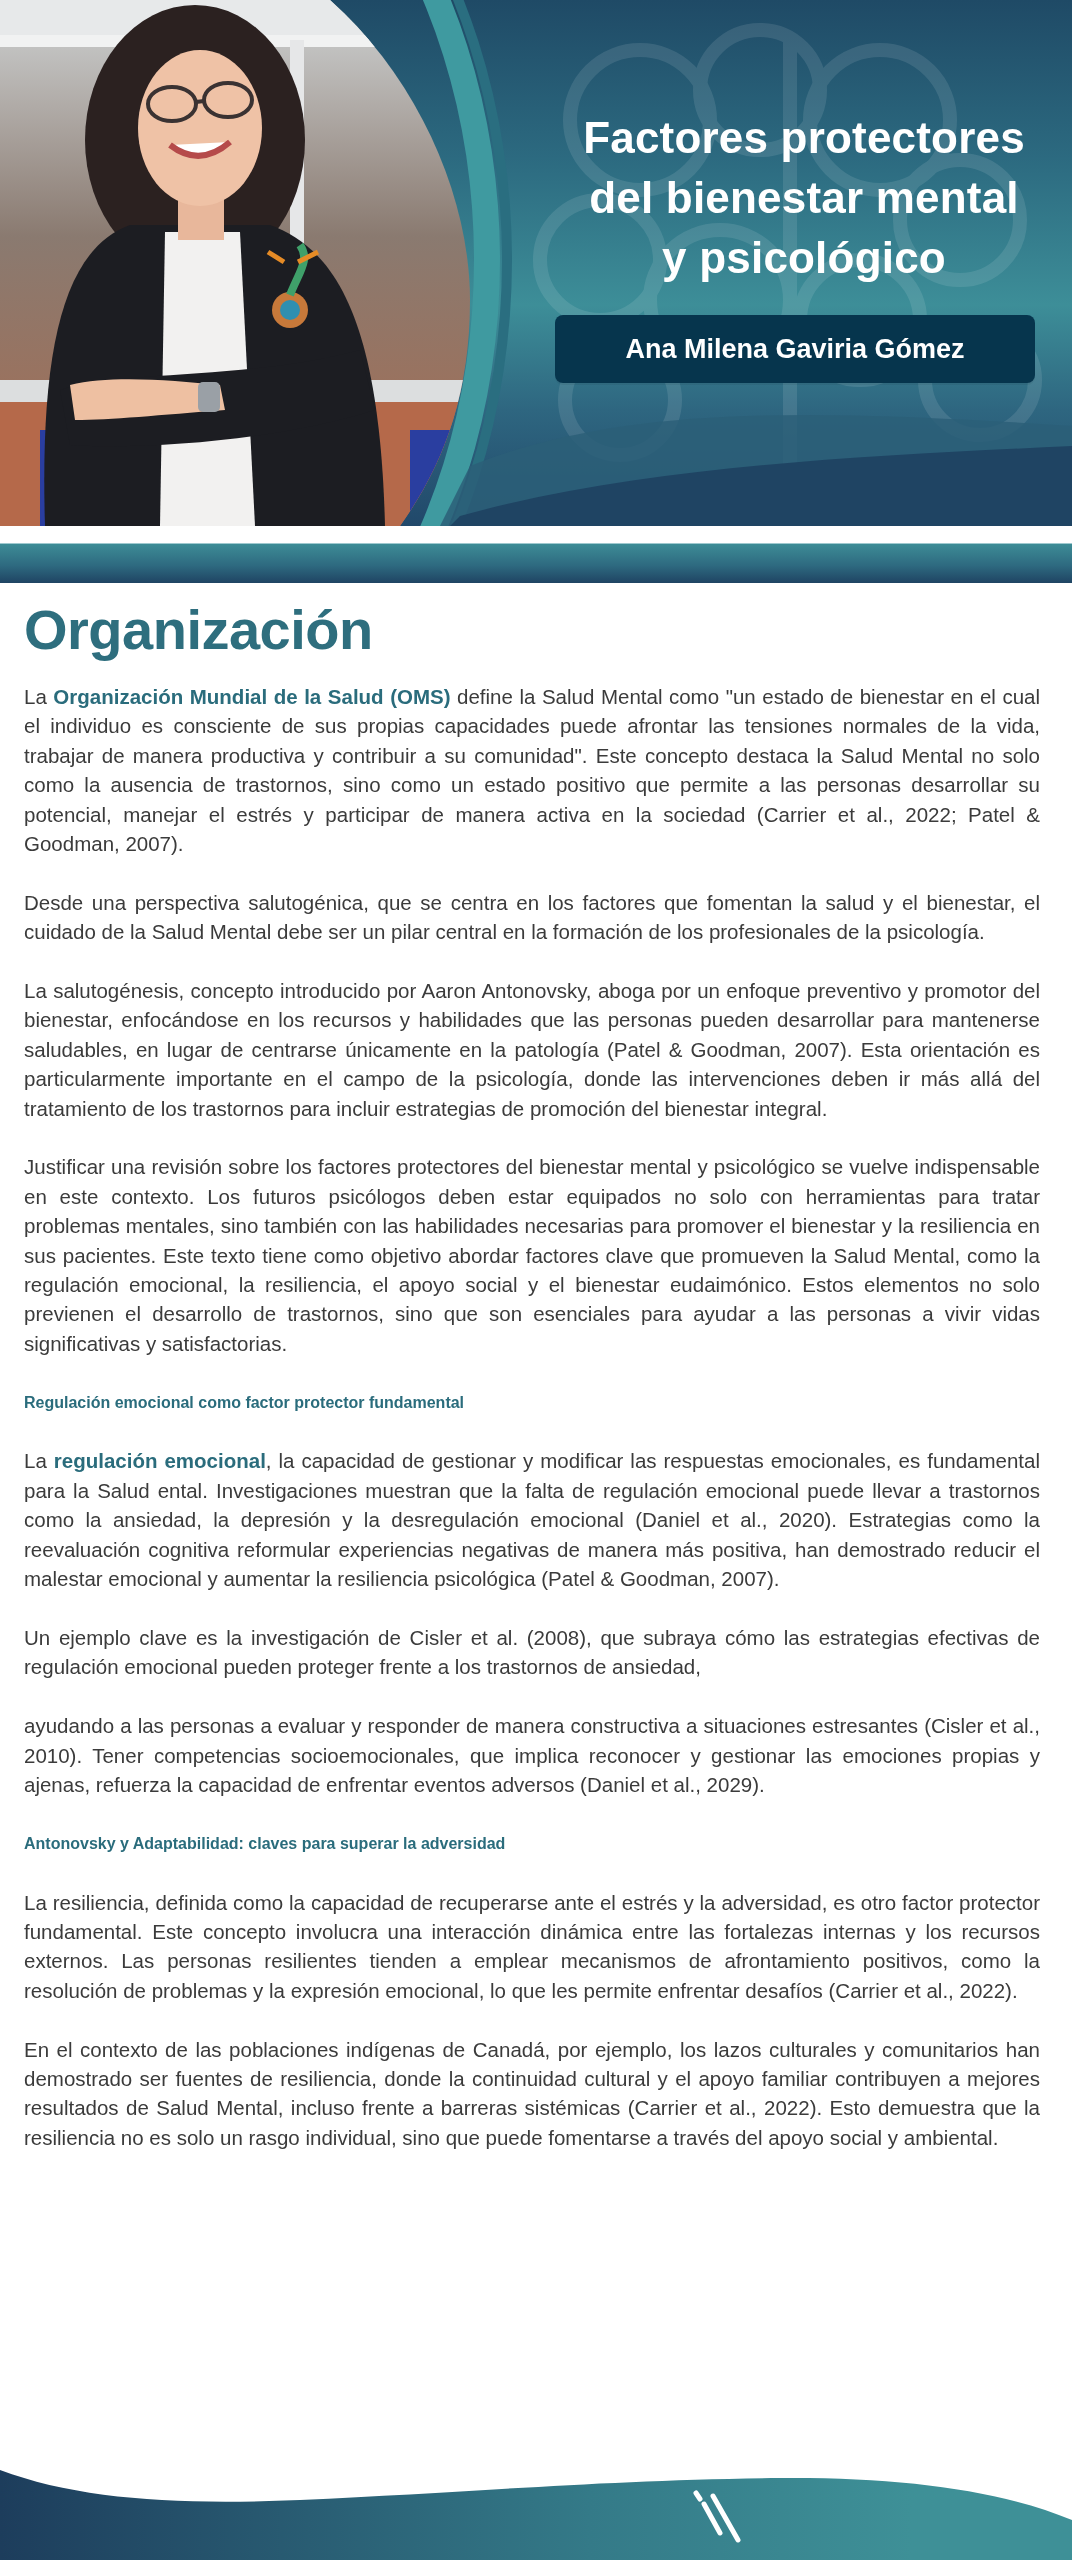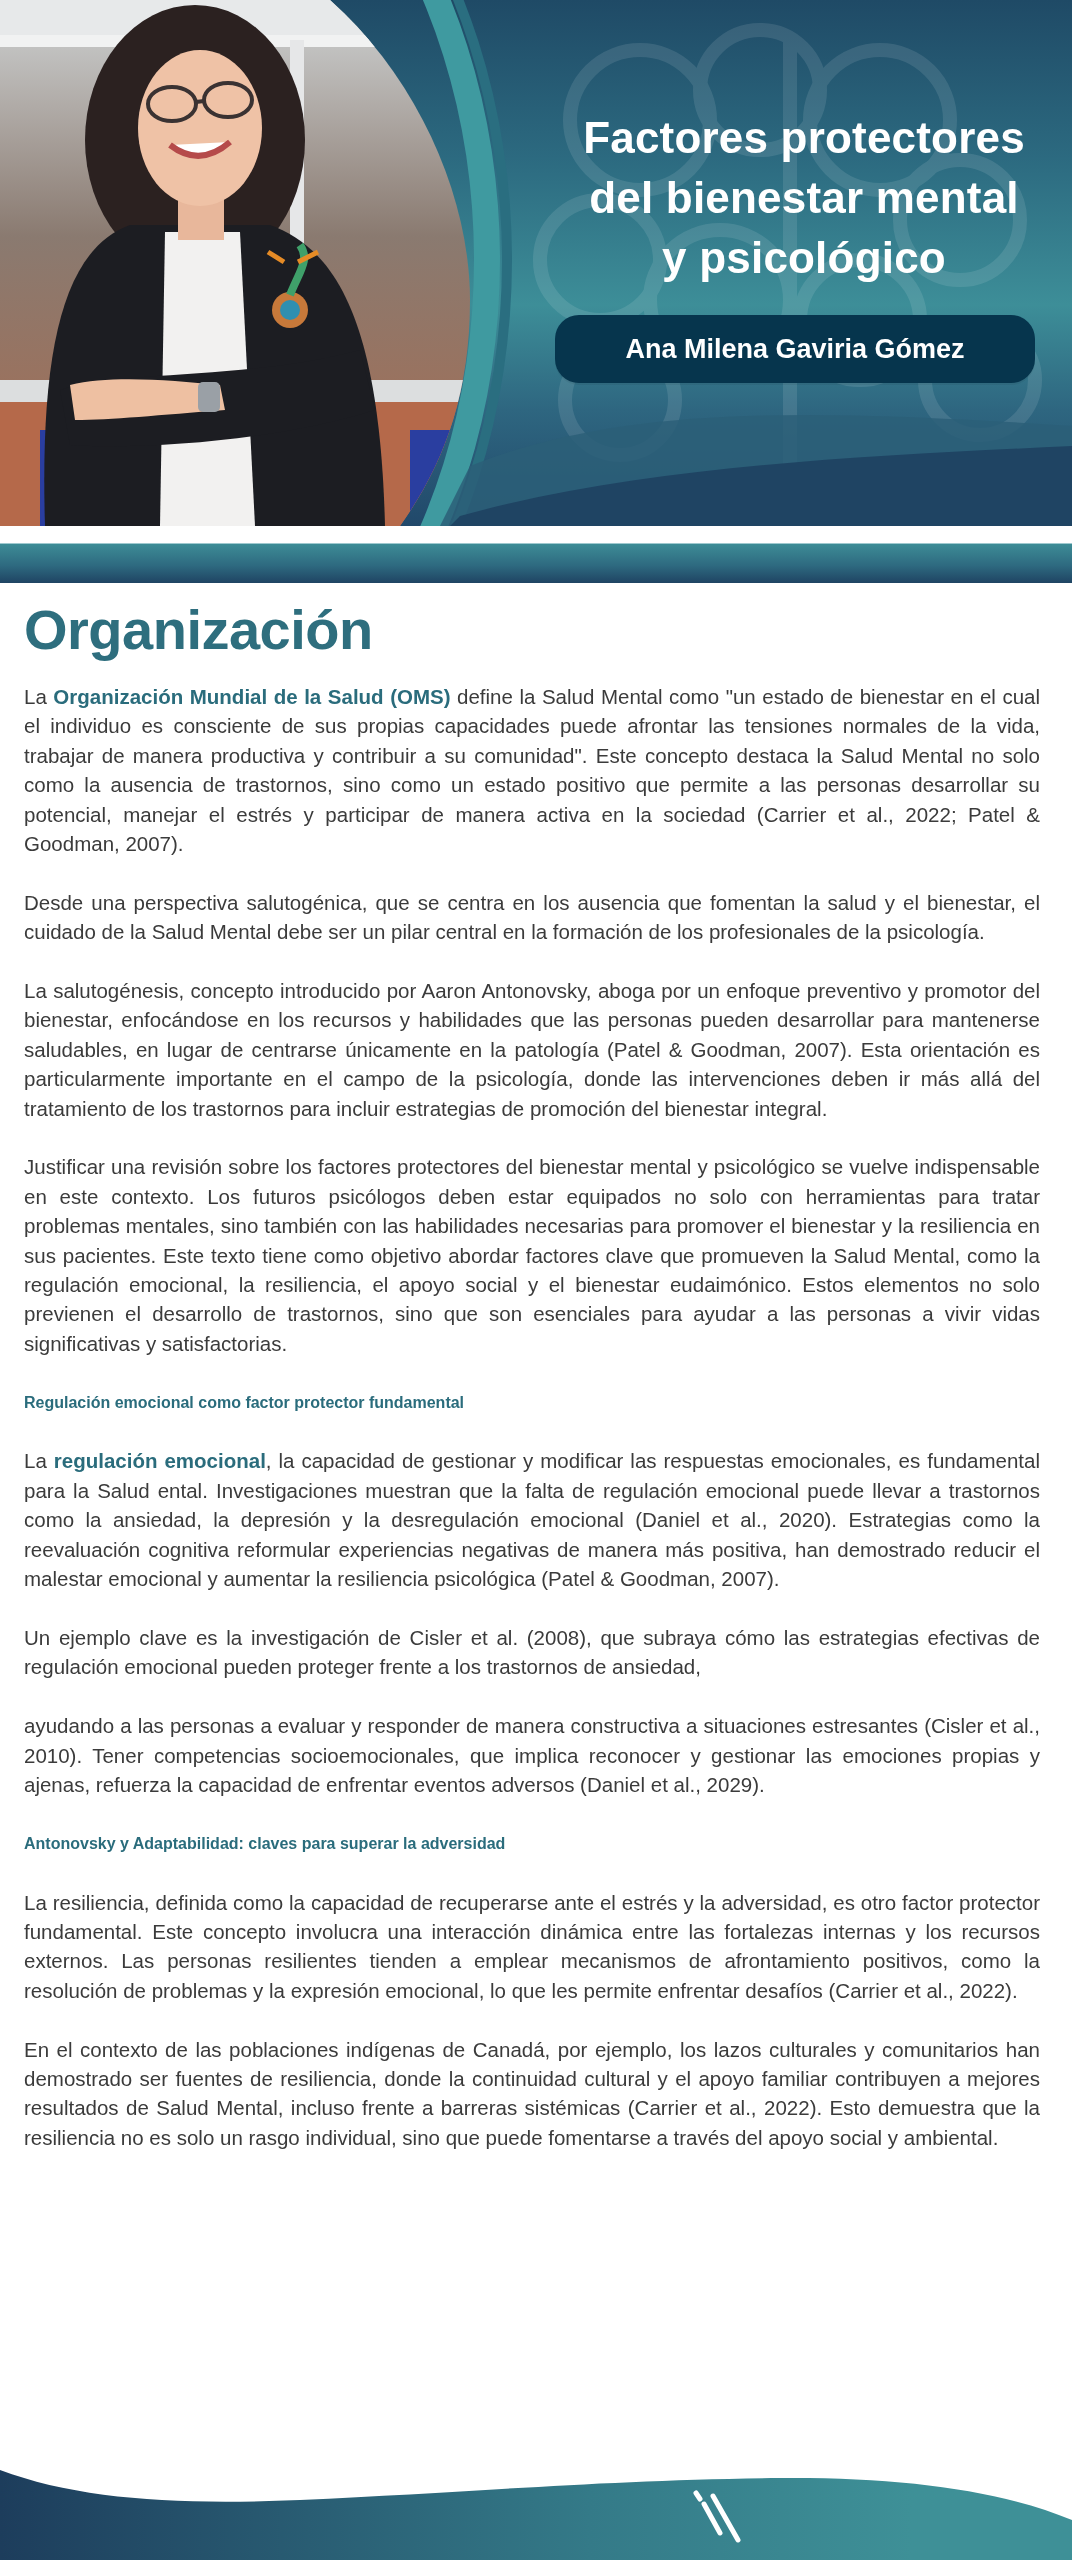--- a/index.html
+++ b/index.html
@@ -12,21 +12,21 @@
   .header-pattern { position: absolute; inset: 0; opacity: 0.10; }
   .photo { position: absolute; left: 0; top: 0; width: 520px; height: 526px; overflow: hidden; }
   .photo svg { display: block; }
   .arc-outer { position: absolute; left: -360px; top: -300px; width: 860px; height: 1120px; border-radius: 50%;
     border: 26px solid #3f9aa0; pointer-events: none; }
   .arc-inner { position: absolute; left: -372px; top: -312px; width: 884px; height: 1144px; border-radius: 50%;
     border: 10px solid #2a6e80; pointer-events: none; }
   .header-wave { position: absolute; left: 0; bottom: 0; width: 1072px; height: 140px; }
   .title { position: absolute; left: 524px; top: 108px; width: 560px; text-align: center;
     color: #ffffff; font-weight: 700; font-size: 44px; line-height: 60px; letter-spacing: 0.2px; }
-  .name-pill { position: absolute; left: 555px; top: 315px; width: 480px; height: 68px; border-radius: 24px;
+  .name-pill { position: absolute; left: 555px; top: 315px; width: 480px; height: 68px; border-radius: 8px;
     background: #06354d; color: #ffffff; font-size: 27px; font-weight: 700; display: flex; align-items: center; justify-content: center;
     box-shadow: 0 2px 0 rgba(0,0,0,0.06); }
 
   .white-strip { position: absolute; left: 0; top: 526px; width: 1072px; height: 17px; background: #ffffff; }
   .teal-band { position: absolute; left: 0; top: 543px; width: 1072px; height: 40px;
     background: linear-gradient(180deg, #3d8c96 0%, #2e6a80 55%, #1f4463 100%); border-top: 1px solid #9fc9cf; }
 
   
   .content { position: absolute; left: 24px; top: 594px; width: 1016px; }
   .h1 { font-size: 56px; font-weight: 700; color: #2e6e7e; line-height: 72px; margin-bottom: 16px; letter-spacing: -0.5px; }
@@ -131,21 +131,21 @@
 </div>
 
 <div class="white-strip"></div>
 <div class="teal-band"></div>
 
 <div class="content">
   <h1 class="h1">Organización</h1>
 
   <p class="p"><span>La </span><span class="strong">Organización Mundial de la Salud (OMS)</span><span> define la Salud Mental como "un estado de bienestar en el cual el individuo es consciente de sus propias capacidades puede afrontar las tensiones normales de la vida, trabajar de manera productiva y contribuir a su comunidad". Este concepto destaca la Salud Mental no solo como la ausencia de trastornos, sino como un estado positivo que permite a las personas desarrollar su potencial, manejar el estrés y participar de manera activa en la sociedad (Carrier et al., 2022; Patel &amp; Goodman, 2007).</span></p>
 
-  <p class="p">Desde una perspectiva salutogénica, que se centra en los ausencia que fomentan la salud y el bienestar, el cuidado de la Salud Mental debe ser un pilar central en la formación de los profesionales de la psicología.</p>
+  <p class="p">Desde una perspectiva salutogénica, que se centra en los factores que fomentan la salud y el bienestar, el cuidado de la Salud Mental debe ser un pilar central en la formación de los profesionales de la psicología.</p>
   <p class="p">La salutogénesis, concepto introducido por Aaron Antonovsky, aboga por un enfoque preventivo y promotor del bienestar, enfocándose en los recursos y habilidades que las personas pueden desarrollar para mantenerse saludables, en lugar de centrarse únicamente en la patología (Patel &amp; Goodman, 2007). Esta orientación es particularmente importante en el campo de la psicología, donde las intervenciones deben ir más allá del tratamiento de los trastornos para incluir estrategias de promoción del bienestar integral.</p>
   <p class="p">Justificar una revisión sobre los factores protectores del bienestar mental y psicológico se vuelve indispensable en este contexto. Los futuros psicólogos deben estar equipados no solo con herramientas para tratar problemas mentales, sino también con las habilidades necesarias para promover el bienestar y la resiliencia en sus pacientes. Este texto tiene como objetivo abordar factores clave que promueven la Salud Mental, como la regulación emocional, la resiliencia, el apoyo social y el bienestar eudaimónico. Estos elementos no solo previenen el desarrollo de trastornos, sino que son esenciales para ayudar a las personas a vivir vidas significativas y satisfactorias.</p>
 
   <h2 class="h2">Regulación emocional como factor protector fundamental</h2>
 
   <p class="p"><span>La </span><span class="strong">regulación emocional</span><span>, la capacidad de gestionar y modificar las respuestas emocionales, es fundamental para la Salud ental. Investigaciones muestran que la falta de regulación emocional puede llevar a trastornos como la ansiedad, la depresión y la desregulación emocional (Daniel et al., 2020).  Estrategias como la reevaluación cognitiva reformular experiencias negativas de manera más positiva, han demostrado reducir el malestar emocional y aumentar la resiliencia psicológica (Patel &amp; Goodman, 2007).</span></p>
 
   <p class="p">Un ejemplo clave es la investigación de Cisler et al. (2008), que subraya cómo las estrategias efectivas de regulación emocional pueden proteger frente a los trastornos de ansiedad,</p>
   <p class="p">ayudando a las personas a evaluar y responder de manera constructiva a situaciones estresantes (Cisler et al., 2010). Tener competencias socioemocionales, que implica reconocer y gestionar las emociones propias y ajenas, refuerza la capacidad de enfrentar eventos adversos (Daniel et al., 2029).</p>
 

